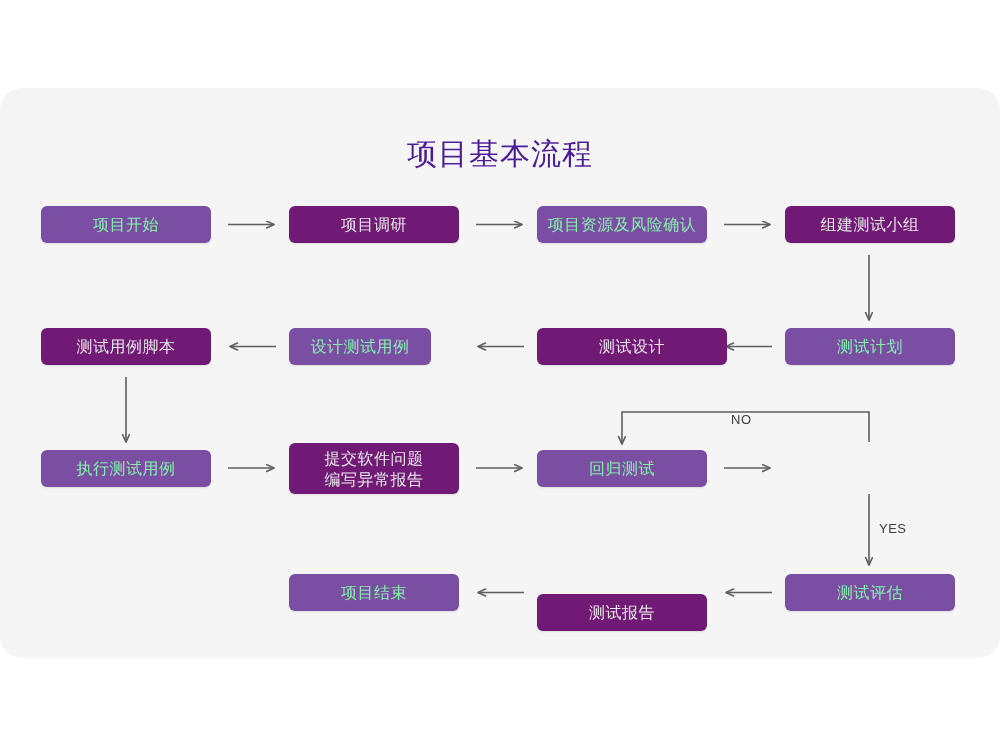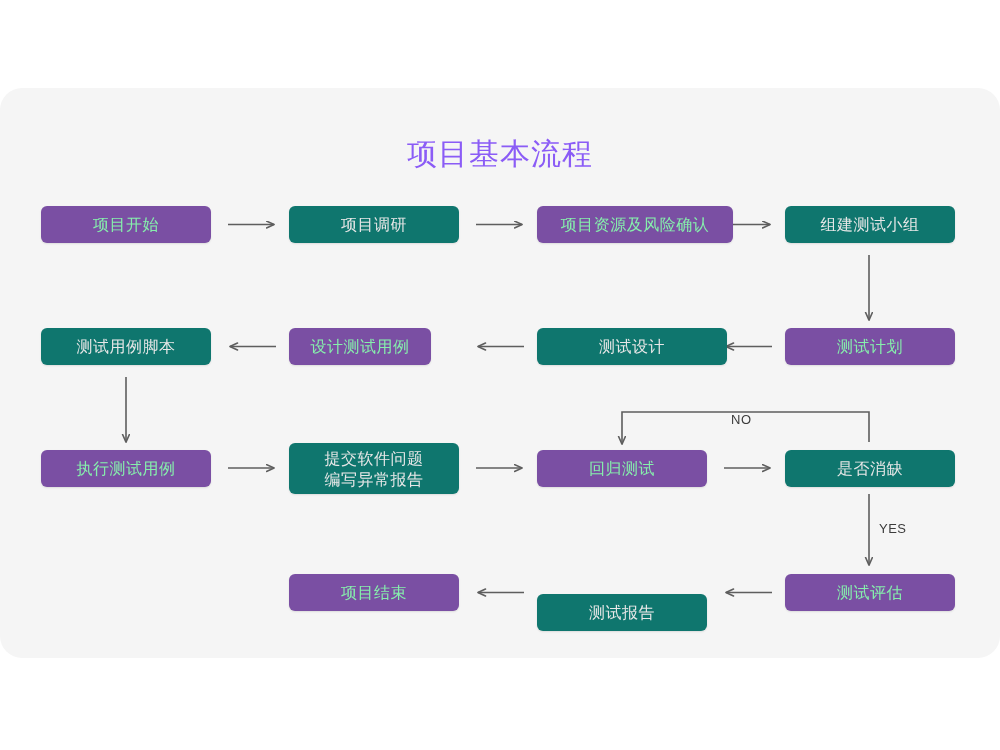--- a/index.html
+++ b/index.html
@@ -28,21 +28,21 @@
     background: #f5f5f5;
     border-radius: 22px;
   }
   .title {
     position: absolute;
     left: 0;
     top: 134px;
     width: 1000px;
     text-align: center;
     font-size: 30px;
-    color: #8b5cf6;
+    color: #4c1d95;
     letter-spacing: 1px;
     font-weight: normal;
   }
   .node {
     position: absolute;
     box-sizing: border-box;
     border-radius: 6px;
     display: flex;
     align-items: center;
     justify-content: center;
@@ -50,21 +50,21 @@
     font-size: 16px;
     line-height: 21px;
     letter-spacing: 0.5px;
     box-shadow: 0 1px 2px rgba(0,0,0,0.10);
   }
   .node.purple {
     background: #7a4fa3;
     color: #86efac;
   }
   .node.gray {
-    background: #0f766e;
+    background: #701a75;
     color: #e7e7e7;
   }
   .edge-label {
     position: absolute;
     font-size: 13px;
     color: #3c3c3c;
     letter-spacing: 0.5px;
   }
   svg.connectors {
     position: absolute;
@@ -117,40 +117,39 @@
     <line x1="869" y1="494" x2="869" y2="565" marker-end="url(#ah)"></line>
 
     <line x1="772" y1="592.5" x2="726" y2="592.5" marker-end="url(#ah)"></line>
     <line x1="524" y1="592.5" x2="478" y2="592.5" marker-end="url(#ah)"></line>
   </svg>
 
   <div class="node purple" style="left:41px; top:206px; width:170px; height:37px;">项目开始</div>
 
   <div class="node gray" style="left:289px; top:206px; width:170px; height:37px;">项目调研</div>
 
-  <div class="node purple" style="left:537px; top:206px; width:196px; height:37px;">项目资源及风险确认</div>
+  <div class="node purple" style="left:537px; top:206px; width:170px; height:37px;">项目资源及风险确认</div>
 
   <div class="node gray" style="left:785px; top:206px; width:170px; height:37px;">组建测试小组</div>
 
   <div class="node gray" style="left:41px; top:328px; width:170px; height:37px;">测试用例脚本</div>
 
   <div class="node purple" style="left:289px; top:328px; width:142px; height:37px;">设计测试用例</div>
 
   <div class="node gray" style="left:537px; top:328px; width:190px; height:37px;">测试设计</div>
 
   <div class="node purple" style="left:785px; top:328px; width:170px; height:37px;">测试计划</div>
 
   <div class="node purple" style="left:41px; top:450px; width:170px; height:37px;">执行测试用例</div>
 
   <div class="node gray" style="left:289px; top:443px; width:170px; height:51px; white-space:pre-line;">提交软件问题
 编写异常报告</div>
 
   <div class="node purple" style="left:537px; top:450px; width:170px; height:37px;">回归测试</div>
 
-  <div class="node gray" style="left:785px; top:450px; width:170px; height:37px;">是否消缺</div>
 
   <div class="node purple" style="left:289px; top:574px; width:170px; height:37px;">项目结束</div>
 
   <div class="node gray" style="left:537px; top:594px; width:170px; height:37px;">测试报告</div>
 
   <div class="node purple" style="left:785px; top:574px; width:170px; height:37px;">测试评估</div>
 
   <div class="edge-label" style="left:731px; top:412px;">NO</div>
 
   <div class="edge-label" style="left:879px; top:521px;">YES</div>

